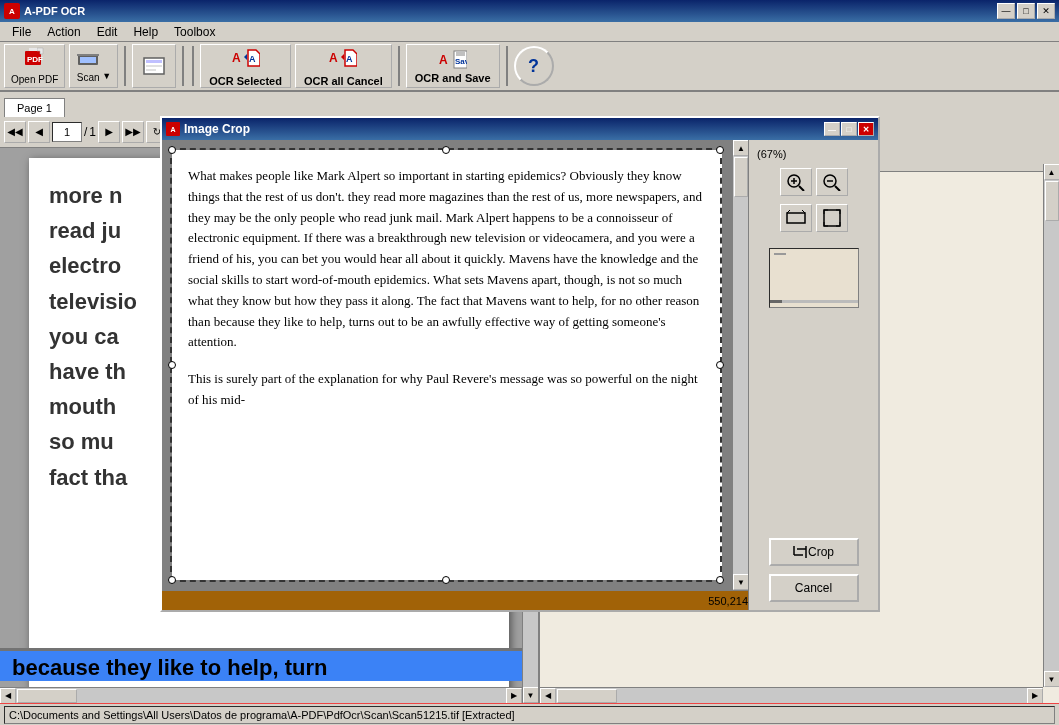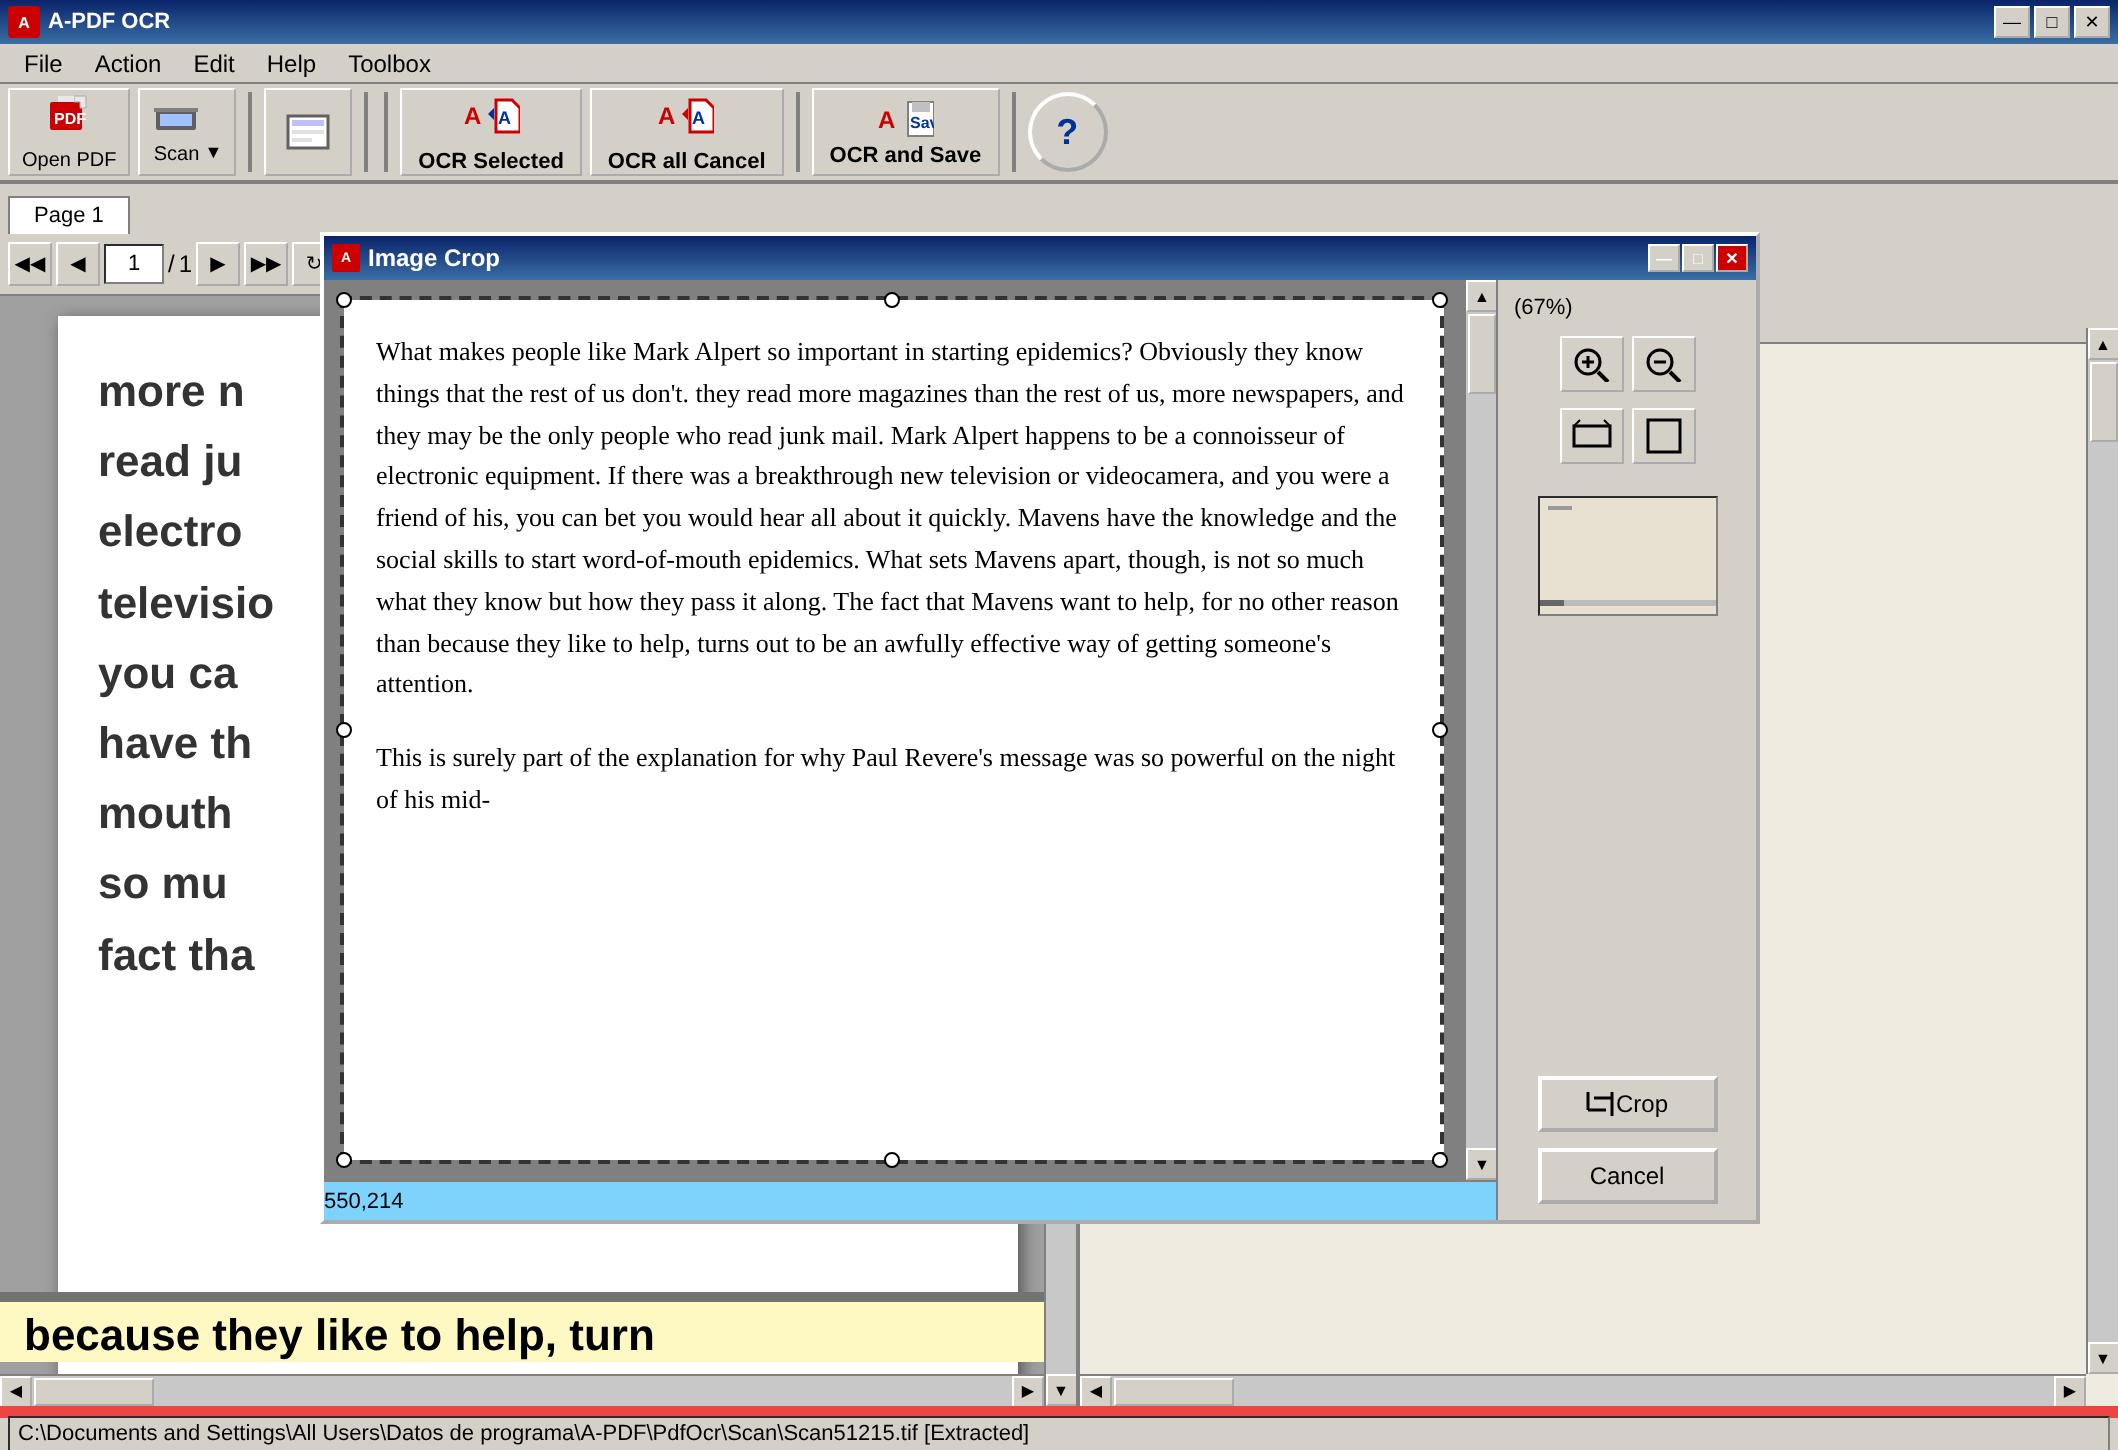--- a/index.html
+++ b/index.html
@@ -358,21 +358,21 @@
       height: 14px;
       background: #d4d0c8;
       border: 1px outset #fff;
       margin: 1px;
     }
 
     
     .status-bar {
       height: 22px;
       background: #d4d0c8;
-      border-top: 6px solid #ef4444;
+      border-top: 1px solid #ef4444;
       display: flex;
       align-items: center;
       padding: 0 4px;
       font-size: 11px;
       position: absolute;
       bottom: 0;
       left: 0;
       right: 0;
     }
     .status-panel {
@@ -524,25 +524,25 @@
       justify-content: center;
       font-size: 12px;
       gap: 1px;
     }
     .coords-bar {
       position: absolute;
       bottom: 0;
       left: 0;
       right: 0;
       height: 20px;
-      background: #7dd3fc;
+      background: #a16207;
       border-top: 1px solid #808080;
       display: flex;
       align-items: center;
-      justify-content: flex-start;
+      justify-content: flex-end;
       font-size: 11px;
     }
 
     
     .expand-arrow {
       position: absolute;
       right: 0;
       top: 50%;
       width: 12px;
       height: 30px;
@@ -716,21 +716,21 @@
 
       <div class="vscrollbar">
         <div class="scroll-arrow">▲</div>
         <div class="scroll-track">
           <div class="scroll-thumb"></div>
         </div>
         <div class="scroll-arrow">▼</div>
       </div>
     </div>
 
-    <div style="position:absolute; bottom:22px; left:0; right:16px; background:#fef9c3; padding:4px 12px 0 12px; font-size:22px; font-weight:bold; border-top:5px solid #737373; overflow:hidden;">
+    <div style="position:absolute; bottom:22px; left:0; right:16px; background:#3b82f6; padding:4px 12px 0 12px; font-size:22px; font-weight:bold; border-top:3px solid #737373; overflow:hidden;">
       <div>because they like to help, turn</div>
     </div>
 
     <div class="hscrollbar" style="bottom:0;">
       <div class="hscroll-arrow">◀</div>
       <div class="hscroll-track">
         <div class="hscroll-thumb"></div>
       </div>
       <div class="hscroll-arrow">▶</div>
     </div>

